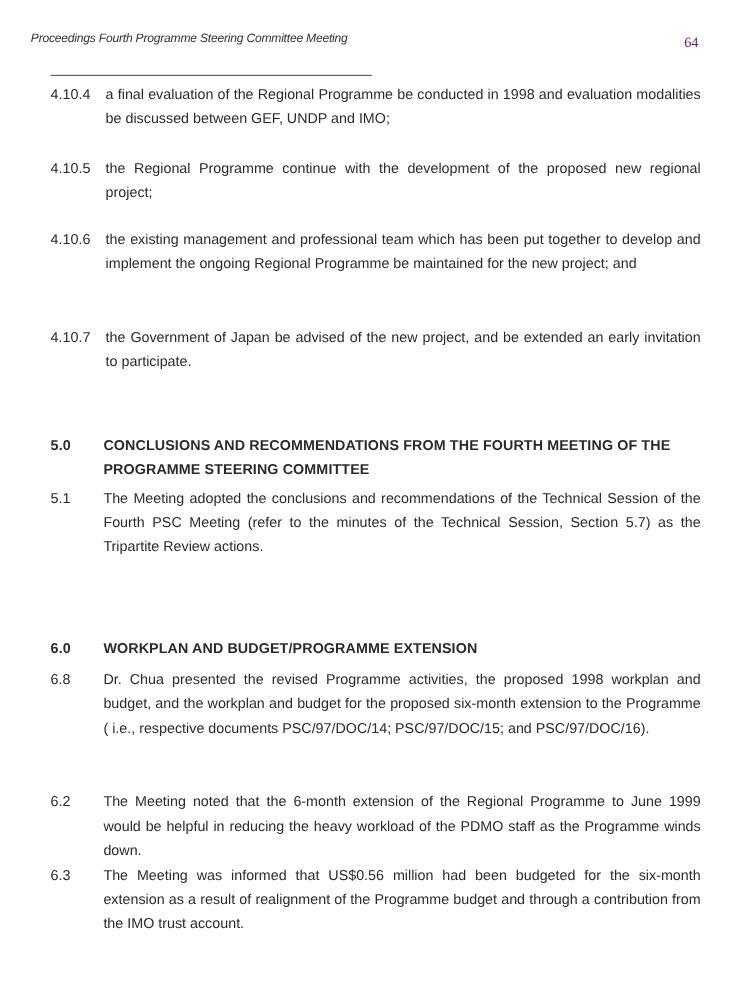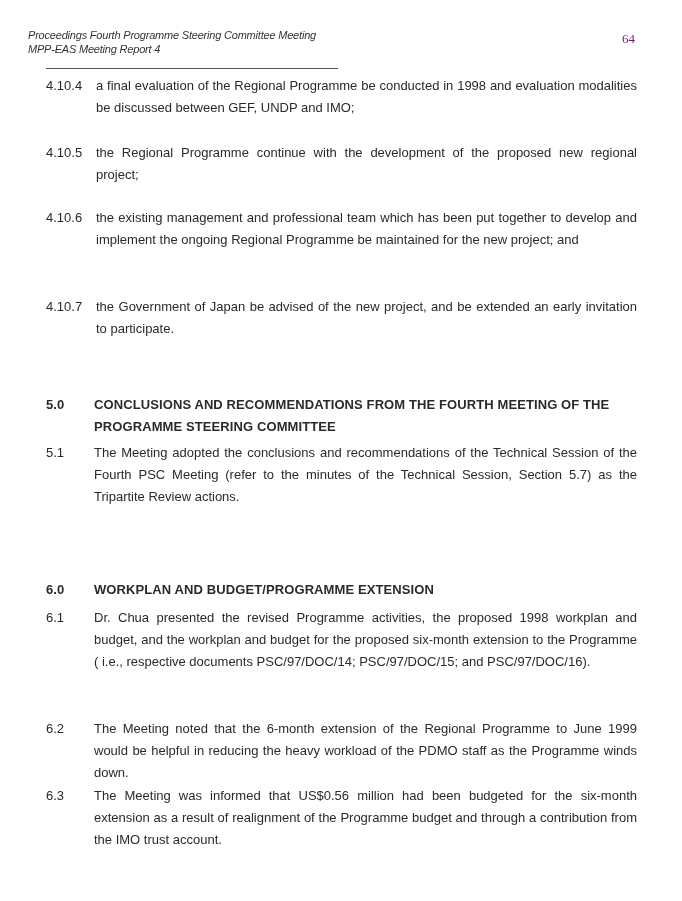--- a/index.html
+++ b/index.html
@@ -18,21 +18,20 @@
     .par .txt { padding-left: 48px; }
     .heading { font-weight: bold; letter-spacing: 0.1px; }
     .heading .txt { text-align: left; }
   </style>
 </head>
 <body>
 
 <div>
   <div class="hdr">
     <div>Proceedings Fourth Programme Steering Committee Meeting</div>
-    <div>MPP-EAS Meeting Report 4</div>
   </div>
   <div class="pageno">64</div>
   <div class="rule"></div>
 </div>
 
 <div class="item sub" style="top:75px;">
   <span class="num">4.10.4</span>
   <span class="txt">a final evaluation of the Regional Programme be conducted in 1998 and evaluation modalities be discussed between GEF, UNDP and IMO;</span>
 </div>
 <div class="item sub" style="top:142px;">
@@ -55,21 +54,21 @@
 <div class="item par" style="top:442px;">
   <span class="num">5.1</span>
   <span class="txt">The Meeting adopted the conclusions and recommendations of the Technical Session of the Fourth PSC Meeting (refer to the minutes of the Technical Session, Section 5.7) as the Tripartite Review actions.</span>
 </div>
 
 <div class="item par heading" style="top:561px;margin-top:18px;">
   <span class="num">6.0</span>
   <span class="txt">WORKPLAN AND BUDGET/PROGRAMME EXTENSION</span>
 </div>
 <div class="item par" style="top:607px;">
-  <span class="num">6.1</span>
+  <span class="num">6.8</span>
   <span class="txt">Dr. Chua presented the revised Programme activities, the proposed 1998 workplan and budget, and the workplan and budget for the proposed six-month extension to the Programme ( i.e., respective documents PSC/97/DOC/14; PSC/97/DOC/15; and PSC/97/DOC/16).</span>
 </div>
 <div class="item par" style="top:718px;">
   <span class="num">6.2</span>
   <span class="txt">The Meeting noted that the 6-month extension of the Regional Programme to June 1999 would be helpful in reducing the heavy workload of the PDMO staff as the Programme winds down.</span>
 </div>
 <div class="item par" style="top:785px;">
   <span class="num">6.3</span>
   <span class="txt">The Meeting was informed that US$0.56 million had been budgeted for the six-month extension as a result of realignment of the Programme budget and through a contribution from the IMO trust account.</span>
 </div>

